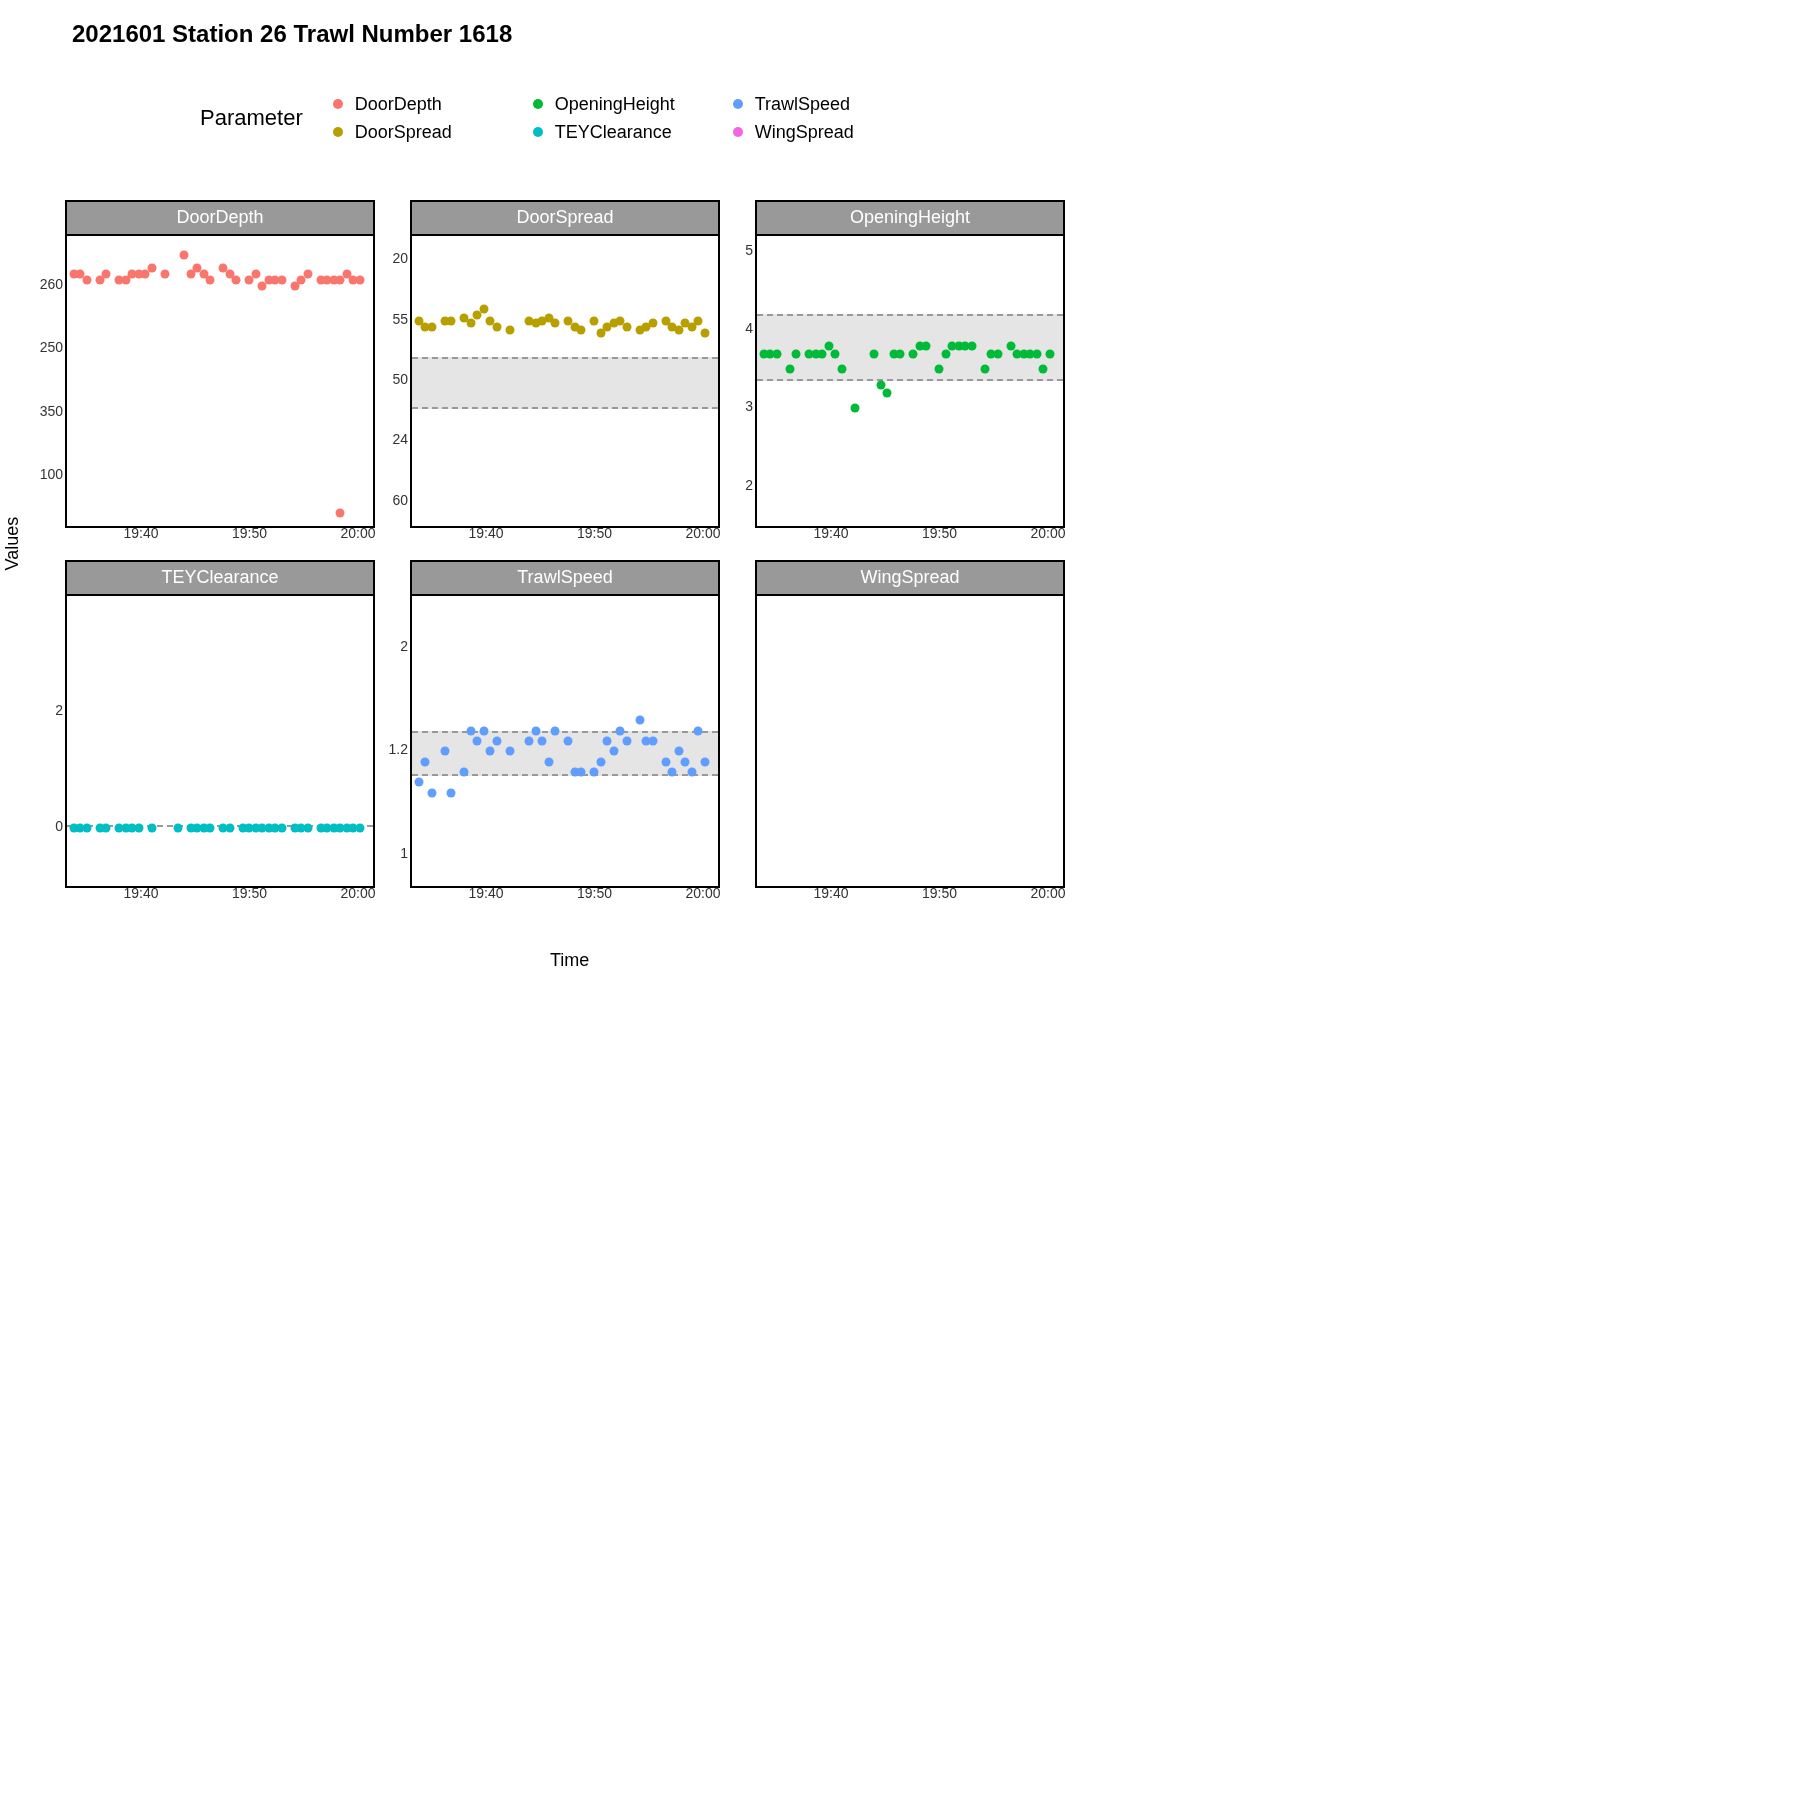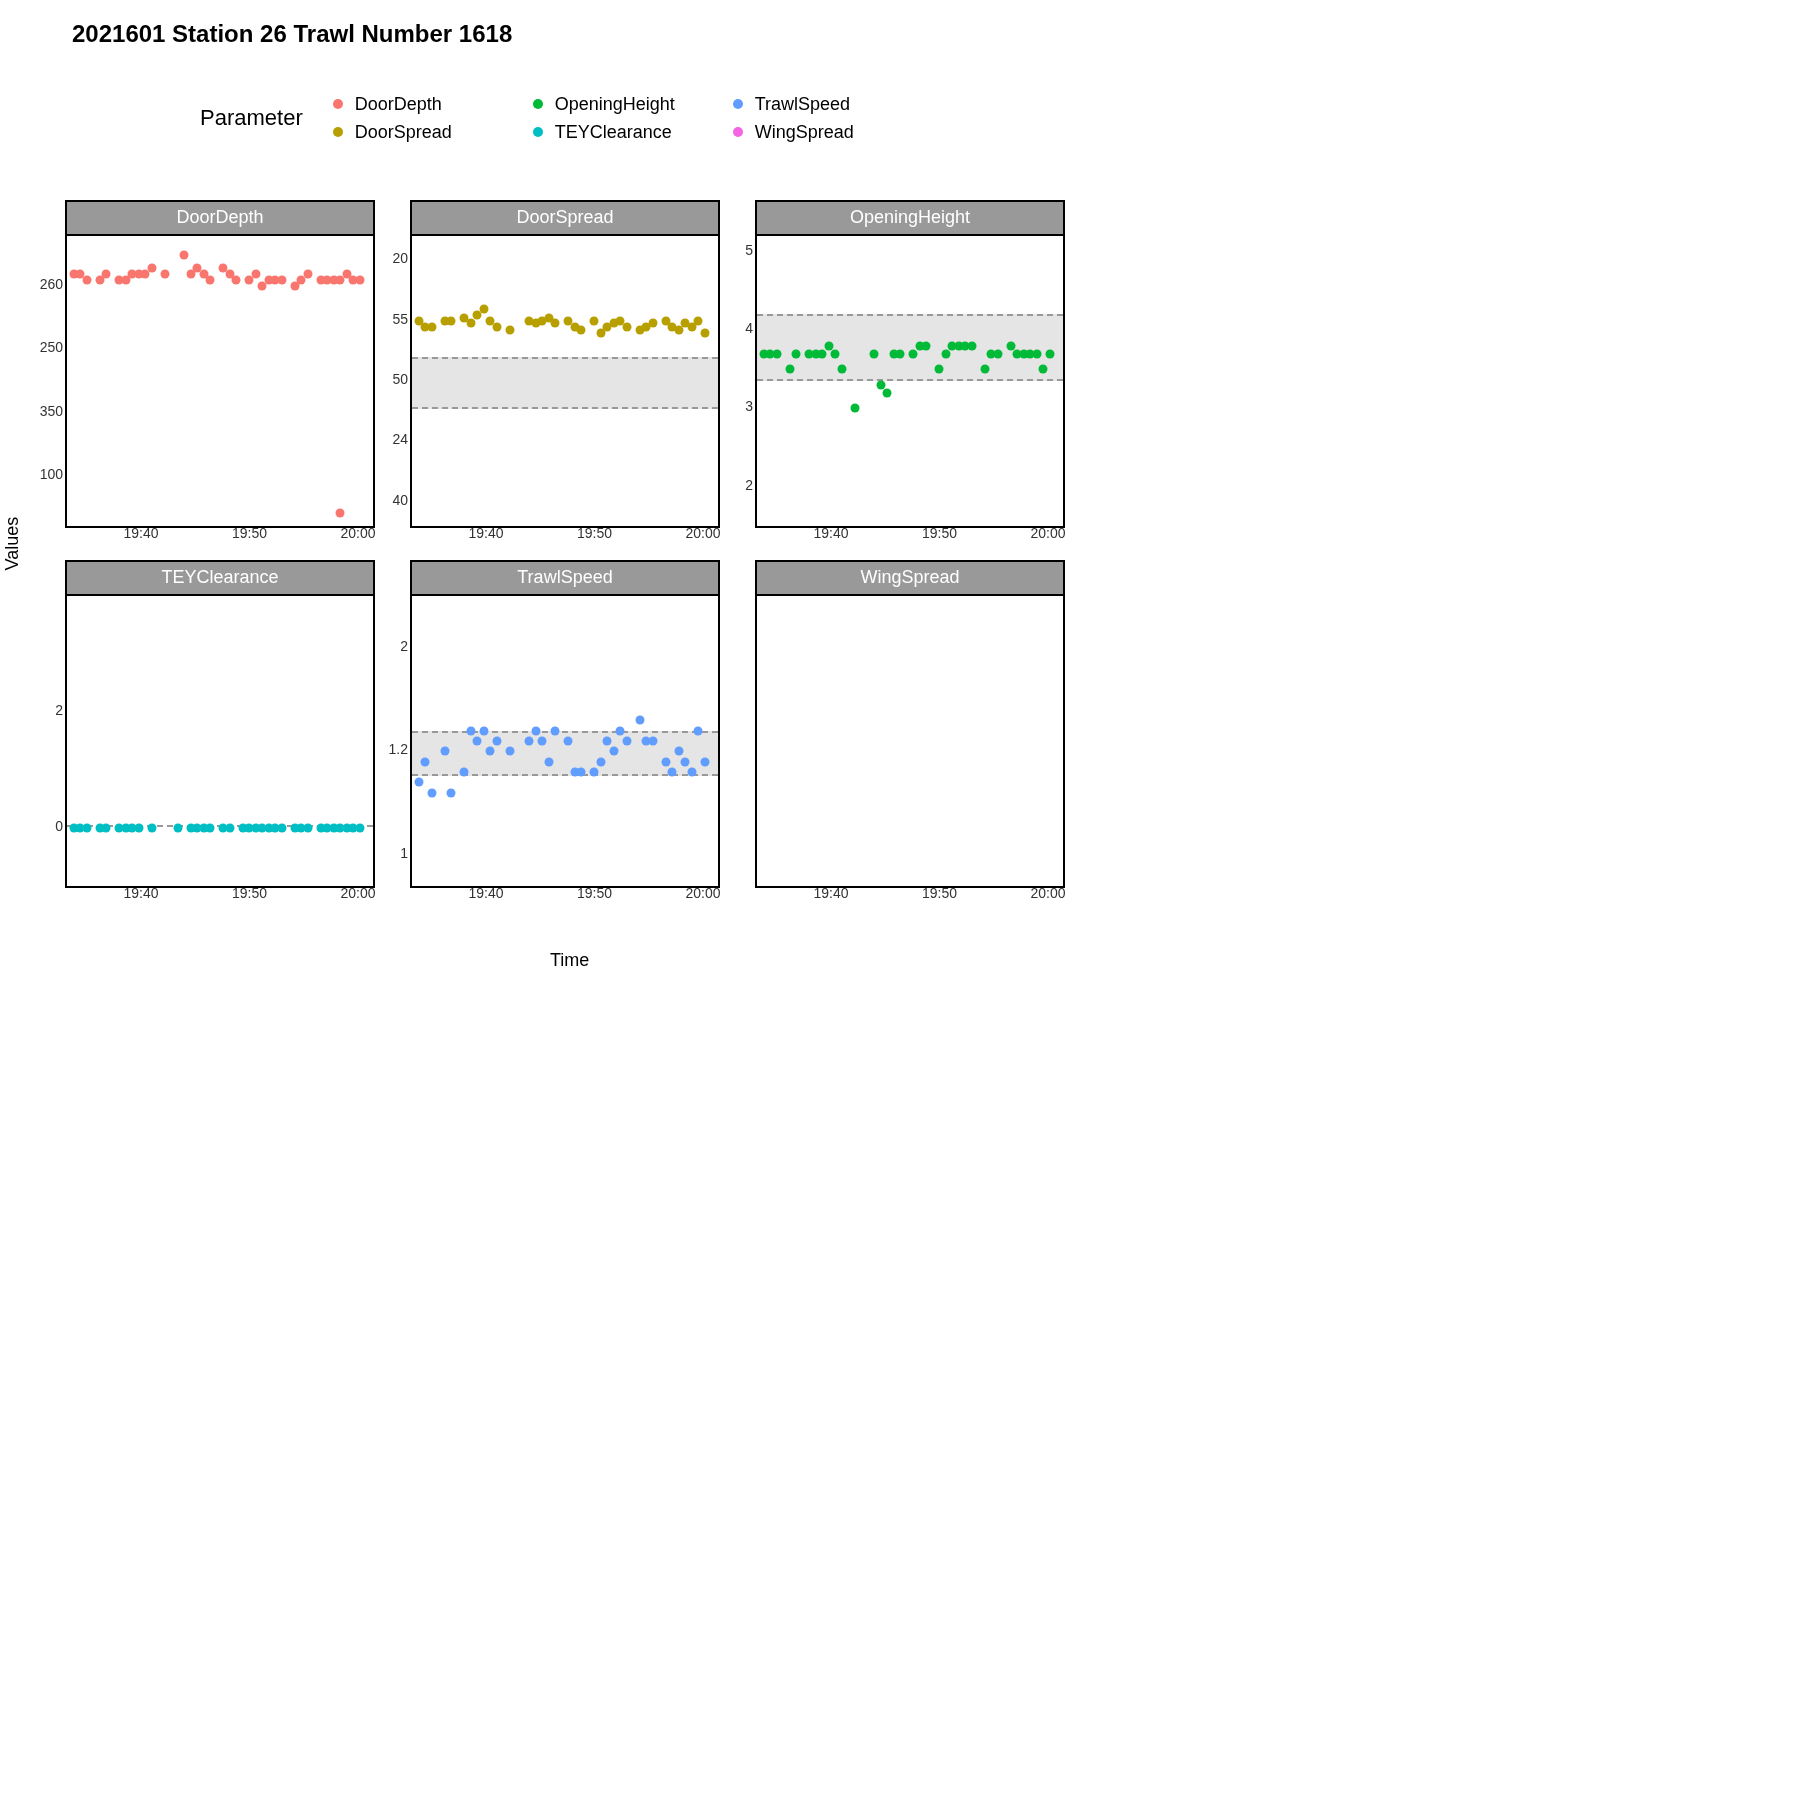--- a/index.html
+++ b/index.html
@@ -276,21 +276,21 @@
           <div class="point" style="background: rgb(183, 159, 0); left: 240.894px; top: 87px;"></div>
           <div class="point" style="background: rgb(183, 159, 0); left: 253.915px; top: 84.5833px;"></div>
           <div class="point" style="background: rgb(183, 159, 0); left: 260.426px; top: 90.625px;"></div>
           <div class="point" style="background: rgb(183, 159, 0); left: 266.936px; top: 94.25px;"></div>
           <div class="point" style="background: rgb(183, 159, 0); left: 273.447px; top: 87px;"></div>
           <div class="point" style="background: rgb(183, 159, 0); left: 279.957px; top: 90.625px;"></div>
           <div class="point" style="background: rgb(183, 159, 0); left: 286.468px; top: 84.5833px;"></div>
           <div class="point" style="background: rgb(183, 159, 0); left: 292.979px; top: 96.6667px;"></div>
         </div>
         <div class="y-axis">
-          <div class="y-tick" style="top: 265.833px;">40</div>
+          <div class="y-tick" style="top: 265.833px;">60</div>
           <div class="y-tick" style="top: 205.417px;">24</div>
           <div class="y-tick" style="top: 145px; text-align: center;">50</div>
           <div class="y-tick" style="top: 84.5833px;">55</div>
           <div class="y-tick" style="top: 24.1667px;">20</div>
         </div>
         <div class="x-axis">
           <div class="x-tick" style="left: 75.9791px;">19:40</div>
           <div class="x-tick" style="left: 184.446px;">19:50</div>
           <div class="x-tick" style="left: 292.979px;">20:00</div>
         </div>

